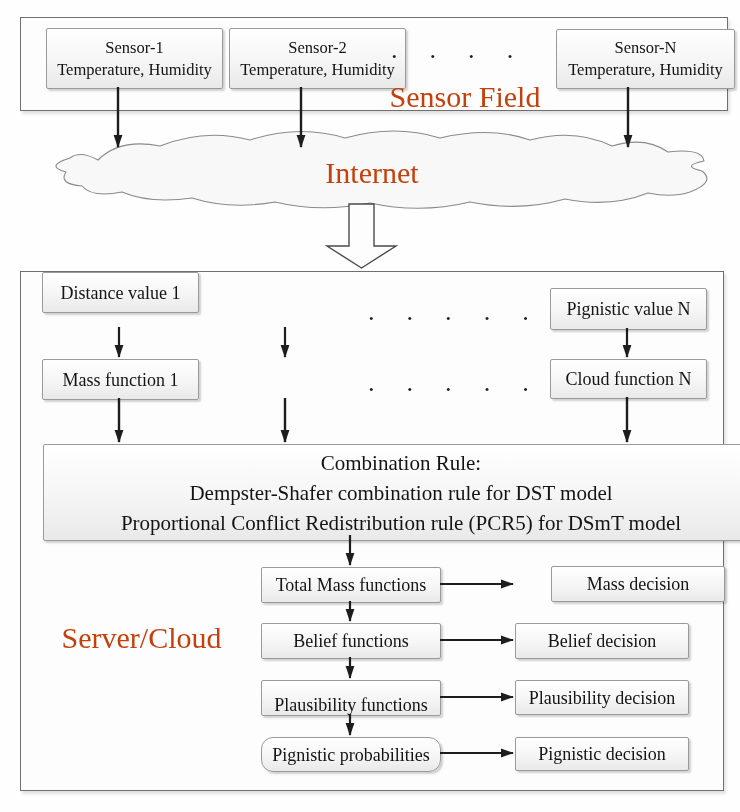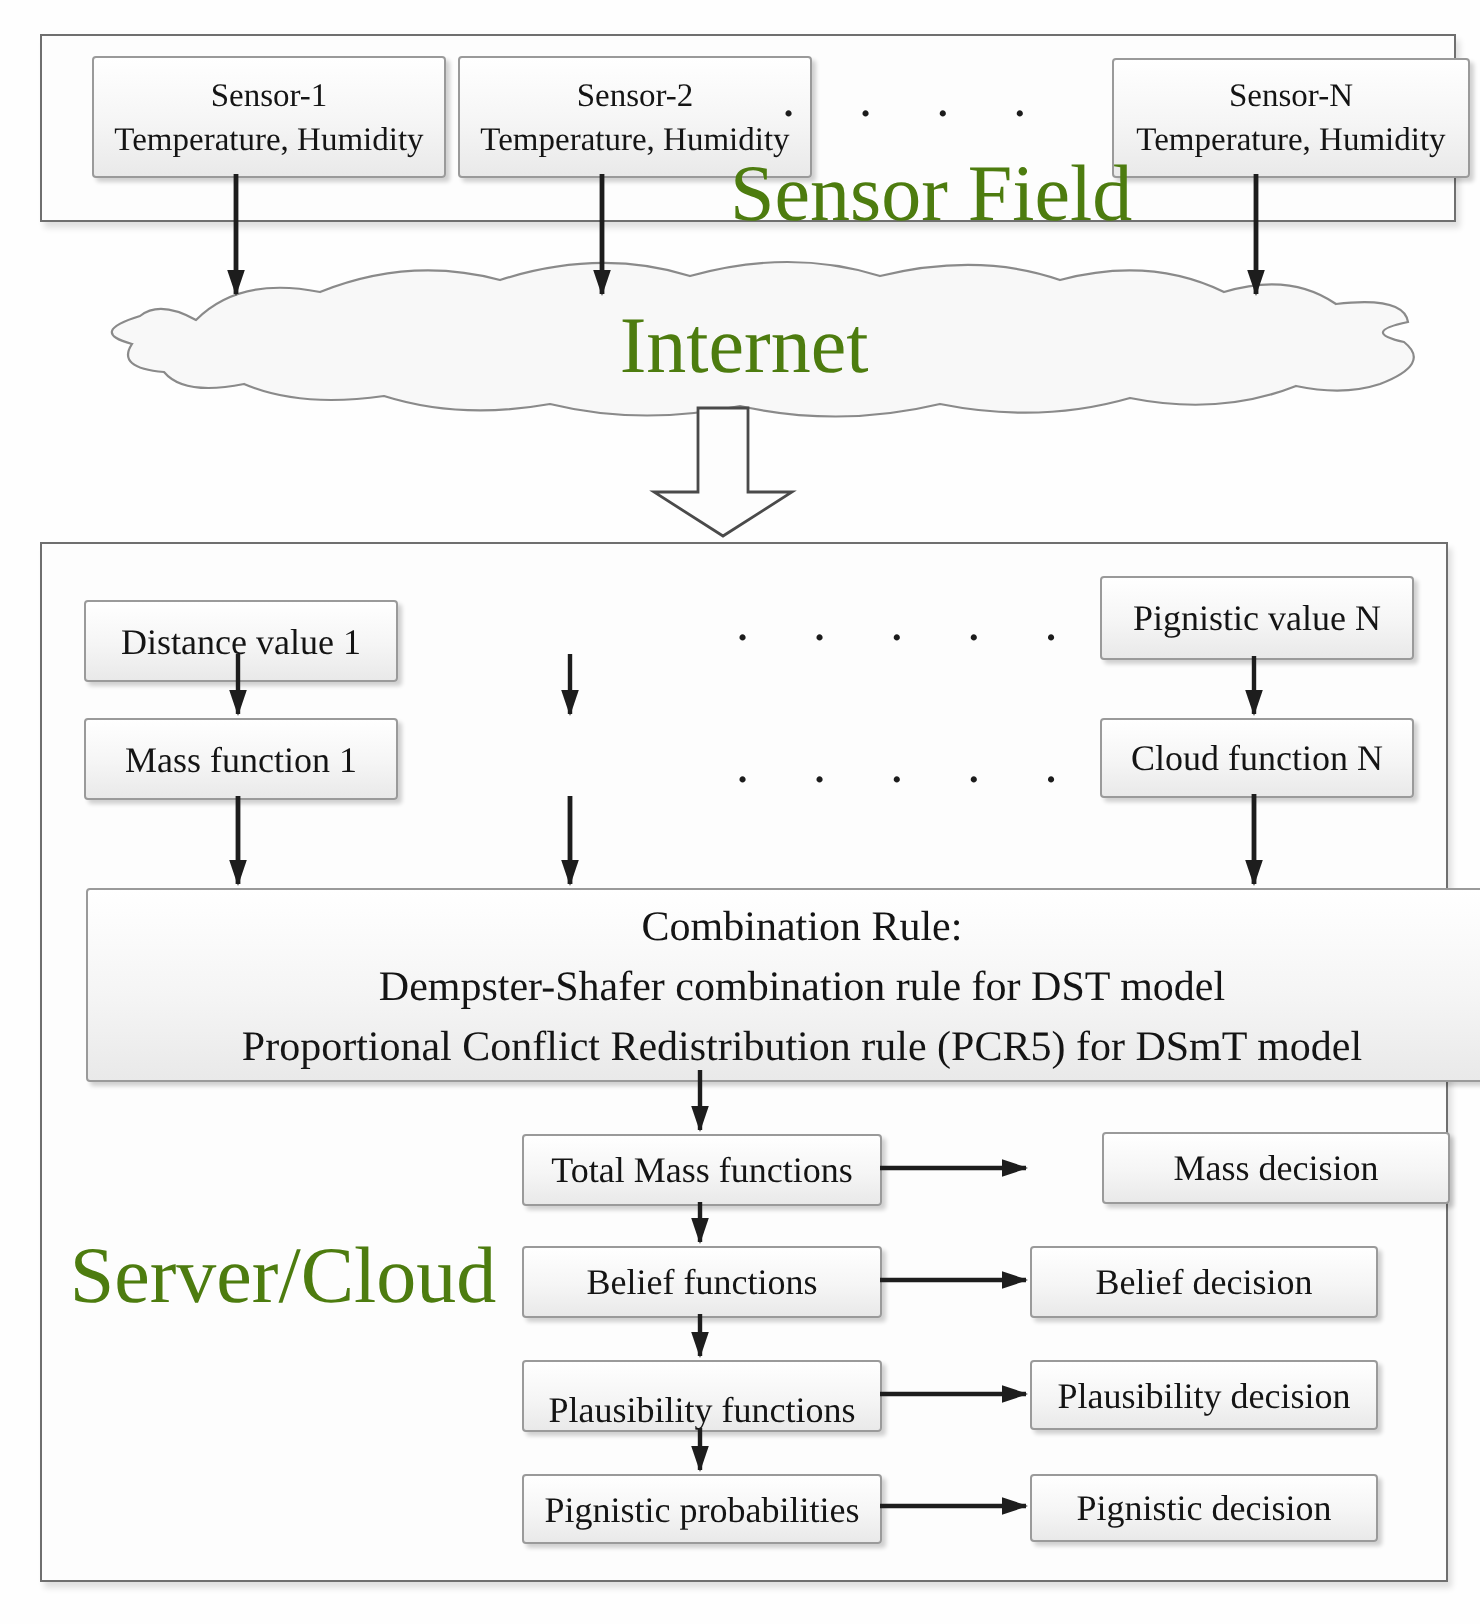--- a/index.html
+++ b/index.html
@@ -14,22 +14,22 @@
   .node{
     position:absolute;display:flex;align-items:center;justify-content:center;
     text-align:center;border:1px solid #9a9a9a;border-radius:2px;
     background:linear-gradient(180deg,#ffffff 0%,#f5f5f5 55%,#e9e9e9 100%);
     box-shadow:2px 2px 2px rgba(0,0,0,0.18);
     font-size:18px;line-height:20px;color:#141414;z-index:1;
   }
   .node .two-line{display:block;}
   .sensor-box{font-size:16.5px;line-height:22px;margin-left:16px;}
   .big-label{
-    position:absolute;text-align:center;font-size:40px;line-height:34px;
-    color:#4d7c0f;z-index:3;white-space:nowrap;
+    position:absolute;text-align:center;font-size:30px;line-height:34px;
+    color:#c2410c;z-index:3;white-space:nowrap;
   }
   .dots{
     position:absolute;font-size:13px;letter-spacing:34px;color:#1c1c1c;
     line-height:14px;z-index:1;white-space:nowrap;
   }
   .combo{
     flex-direction:column;font-size:21px;line-height:30px;padding:2px 26px;
   }
   #arrow-layer{
     position:absolute;left:0;top:0;width:740px;height:812px;z-index:2;
@@ -65,21 +65,21 @@
       <span>Temperature, Humidity</span>
     </span>
   </div>
 
   <div class="big-label" style="left:365px;top:80px;width:200px;">Sensor Field</div>
 
   <div class="big-label" style="left:272px;top:156px;width:200px;">Internet</div>
 
   <div class="frame" style="left:20px;top:271px;width:702px;height:518px;"></div>
 
-  <div class="node" style="left:42px;top:300px;width:155px;height:39px;">
+  <div class="node" style="left:42px;top:272px;width:155px;height:39px;">
     <span>Distance value 1</span>
   </div>
   <div class="dots" style="left:369px;top:312px;">•••••</div>
   <div class="node" style="left:550px;top:288px;width:155px;height:40px;">
     <span>Pignistic value N</span>
   </div>
 
   <div class="node" style="left:42px;top:359px;width:155px;height:39px;">
     <span>Mass function 1</span>
   </div>
@@ -100,21 +100,21 @@
 
   <div class="node" style="left:261px;top:567px;width:178px;height:34px;">
     <span>Total Mass functions</span>
   </div>
   <div class="node" style="left:261px;top:623px;width:178px;height:34px;">
     <span>Belief functions</span>
   </div>
   <div class="node" style="left:261px;top:680px;width:178px;height:34px;align-items:flex-end;">
     <span>Plausibility functions</span>
   </div>
-  <div class="node" style="left:261px;top:737px;width:178px;height:33px;">
+  <div class="node" style="left:261px;top:737px;width:178px;height:33px;border-radius:12px;">
     <span>Pignistic probabilities</span>
   </div>
 
   <div class="node" style="left:515px;top:566px;width:172px;height:34px;margin-left:36px;">
     <span>Mass decision</span>
   </div>
   <div class="node" style="left:515px;top:623px;width:172px;height:34px;">
     <span>Belief decision</span>
   </div>
   <div class="node" style="left:515px;top:680px;width:172px;height:33px;">

